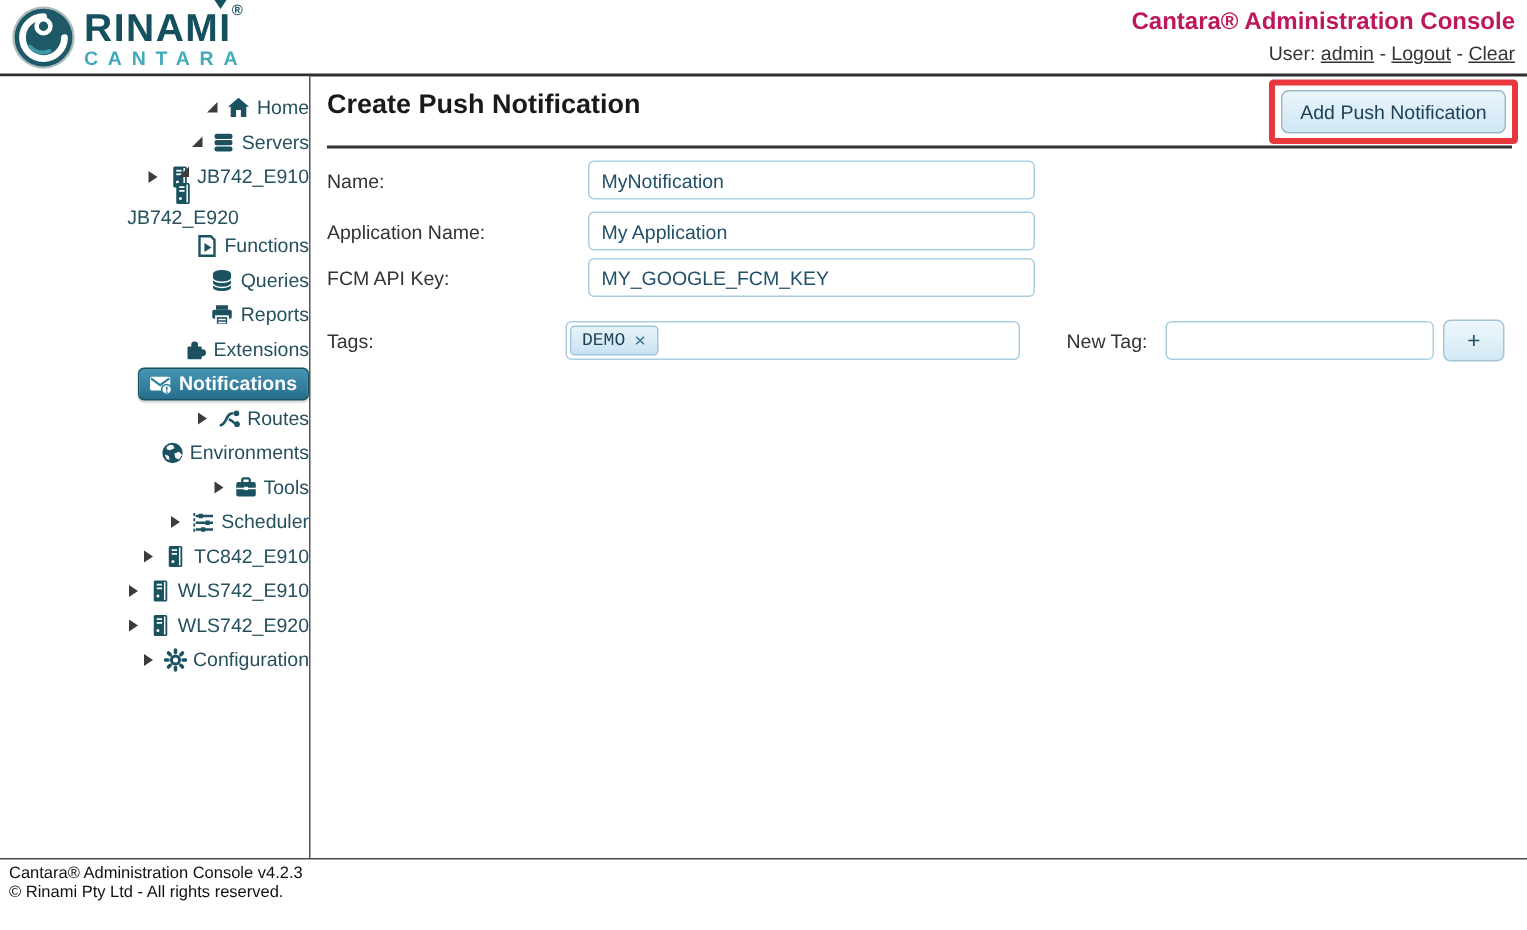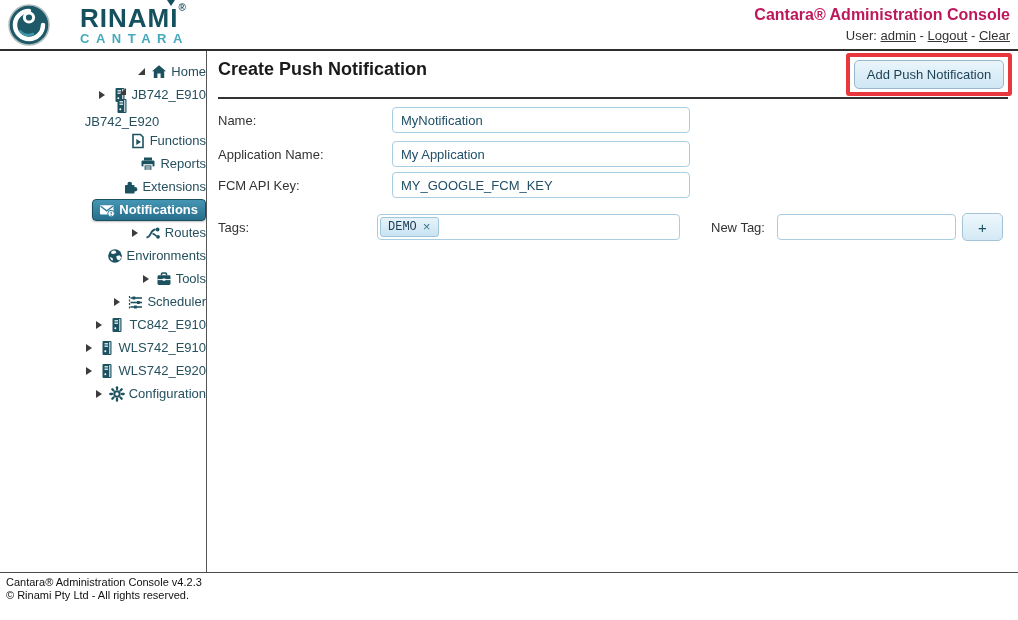--- a/index.html
+++ b/index.html
@@ -2,21 +2,21 @@
 <html><head>
 <meta charset="utf-8">
 <style>
   * { margin:0; padding:0; box-sizing:border-box; }
   html,body { background:#fff; }
   body { font-family:"Liberation Sans", sans-serif; }
   .page { position:relative; width:1018px; height:620px; background:#fff; overflow:hidden; }
 
   
   .header { position:absolute; left:0; top:0; width:1018px; height:51px; background:#fff; border-bottom:2px solid #2e2e2e; }
-  .logo-wrap { position:absolute; left:8px; top:4px; display:flex; align-items:center;gap:24px; }
+  .logo-wrap { position:absolute; left:8px; top:4px; display:flex; align-items:center; }
   .logo-circle { width:42px; height:42px; }
   .brand { margin-left:6px; line-height:1; }
   .brand-top { font-size:26px; font-weight:bold; color:#15505e; letter-spacing:1px; position:relative; }
   .brand-reg { font-size:10px; vertical-align:top; position:relative; top:-2px; }
   .brand-accent { position:absolute; width:0; height:0; border-left:4px solid transparent; border-right:4px solid transparent; border-top:6px solid #15505e; top:-5px; right:14px; }
   .brand-bottom { font-size:13px; font-weight:bold; color:#44aabb; letter-spacing:6.5px; margin-top:1px; }
   .header-right { position:absolute; right:8px; top:6px; text-align:right; }
   .header-title { font-size:16px; font-weight:bold; color:#be185d; }
   .user-line { font-size:13px; color:#333; margin-top:4px; }
   .user-line a { color:#333; text-decoration:underline; cursor:pointer; }
@@ -92,20 +92,33 @@
         <span class="tree-arrow arrow-exp">
           <i></i>
         </span>
         <span class="tree-icon">
           <svg viewBox="0 0 16 16" fill="currentColor">
             <path d="M8 1.2 L15 7.2 L13.2 7.2 L13.2 14 L9.6 14 L9.6 9.4 L6.4 9.4 L6.4 14 L2.8 14 L2.8 7.2 L1 7.2 Z"></path>
           </svg>
         </span>
         <span class="tree-label">Home</span>
       </div>
+      <div class="tree-row" style="padding-left: 23px;">
+        <span class="tree-arrow arrow-exp">
+          <i></i>
+        </span>
+        <span class="tree-icon">
+          <svg viewBox="0 0 16 16" fill="currentColor">
+            <rect x="2" y="2.2" width="12" height="3.4" rx="1.5"></rect>
+            <rect x="2" y="6.4" width="12" height="3.4" rx="1.5"></rect>
+            <rect x="2" y="10.6" width="12" height="3.4" rx="1.5"></rect>
+          </svg>
+        </span>
+        <span class="tree-label">Servers</span>
+      </div>
       <div class="tree-row" style="padding-left: 38px;">
         <span class="tree-arrow arrow-col">
           <i></i>
         </span>
         <span class="tree-icon">
           <svg viewBox="0 0 16 16" fill="currentColor">
             <rect x="3.5" y="1" width="9" height="14" rx="1"></rect>
             <line x1="5.5" y1="3.8" x2="9" y2="3.8" stroke="#fff" stroke-width="1.2"></line>
             <line x1="5.5" y1="6.2" x2="9" y2="6.2" stroke="#fff" stroke-width="1.2"></line>
             <circle cx="6.3" cy="11.3" r="1" fill="#fff"></circle>
@@ -131,20 +144,32 @@
       </div>
       <div class="tree-row" style="padding-left: 53px;">
         <span class="tree-arrow"></span>
         <span class="tree-icon">
           <svg viewBox="0 0 16 16" fill="currentColor">
             <path d="M3 1.5 h7.5 l2.5 2.5 v10.5 h-10 z" fill="none" stroke="currentColor" stroke-width="1.6"></path>
             <path d="M6.3 6 L11 9 L6.3 12 Z"></path>
           </svg>
         </span>
         <span class="tree-label">Functions</span>
+      </div>
+      <div class="tree-row" style="padding-left: 53px;">
+        <span class="tree-arrow"></span>
+        <span class="tree-icon">
+          <svg viewBox="0 0 16 16" fill="currentColor">
+            <ellipse cx="8" cy="3.4" rx="6" ry="2.4"></ellipse>
+            <path d="M2 3.4 v9.2 c0 1.3 2.7 2.4 6 2.4 s6-1.1 6-2.4 v-9.2 z"></path>
+            <path d="M2 6.8 c0 1.3 2.7 2.4 6 2.4 s6-1.1 6-2.4" fill="none" stroke="#fff" stroke-width="1"></path>
+            <path d="M2 10.2 c0 1.3 2.7 2.4 6 2.4 s6-1.1 6-2.4" fill="none" stroke="#fff" stroke-width="1"></path>
+          </svg>
+        </span>
+        <span class="tree-label">Queries</span>
       </div>
       <div class="tree-row" style="padding-left: 53px;">
         <span class="tree-arrow"></span>
         <span class="tree-icon">
           <svg viewBox="0 0 16 16" fill="currentColor">
             <rect x="4" y="1.5" width="8" height="3"></rect>
             <rect x="1.5" y="4.5" width="13" height="6" rx="1.2"></rect>
             <rect x="4" y="8.8" width="8" height="5.7" stroke="#fff" stroke-width="1.2"></rect>
             <line x1="5.5" y1="11" x2="10.5" y2="11" stroke="#fff" stroke-width="1"></line>
             <line x1="5.5" y1="13" x2="10.5" y2="13" stroke="#fff" stroke-width="1"></line>

